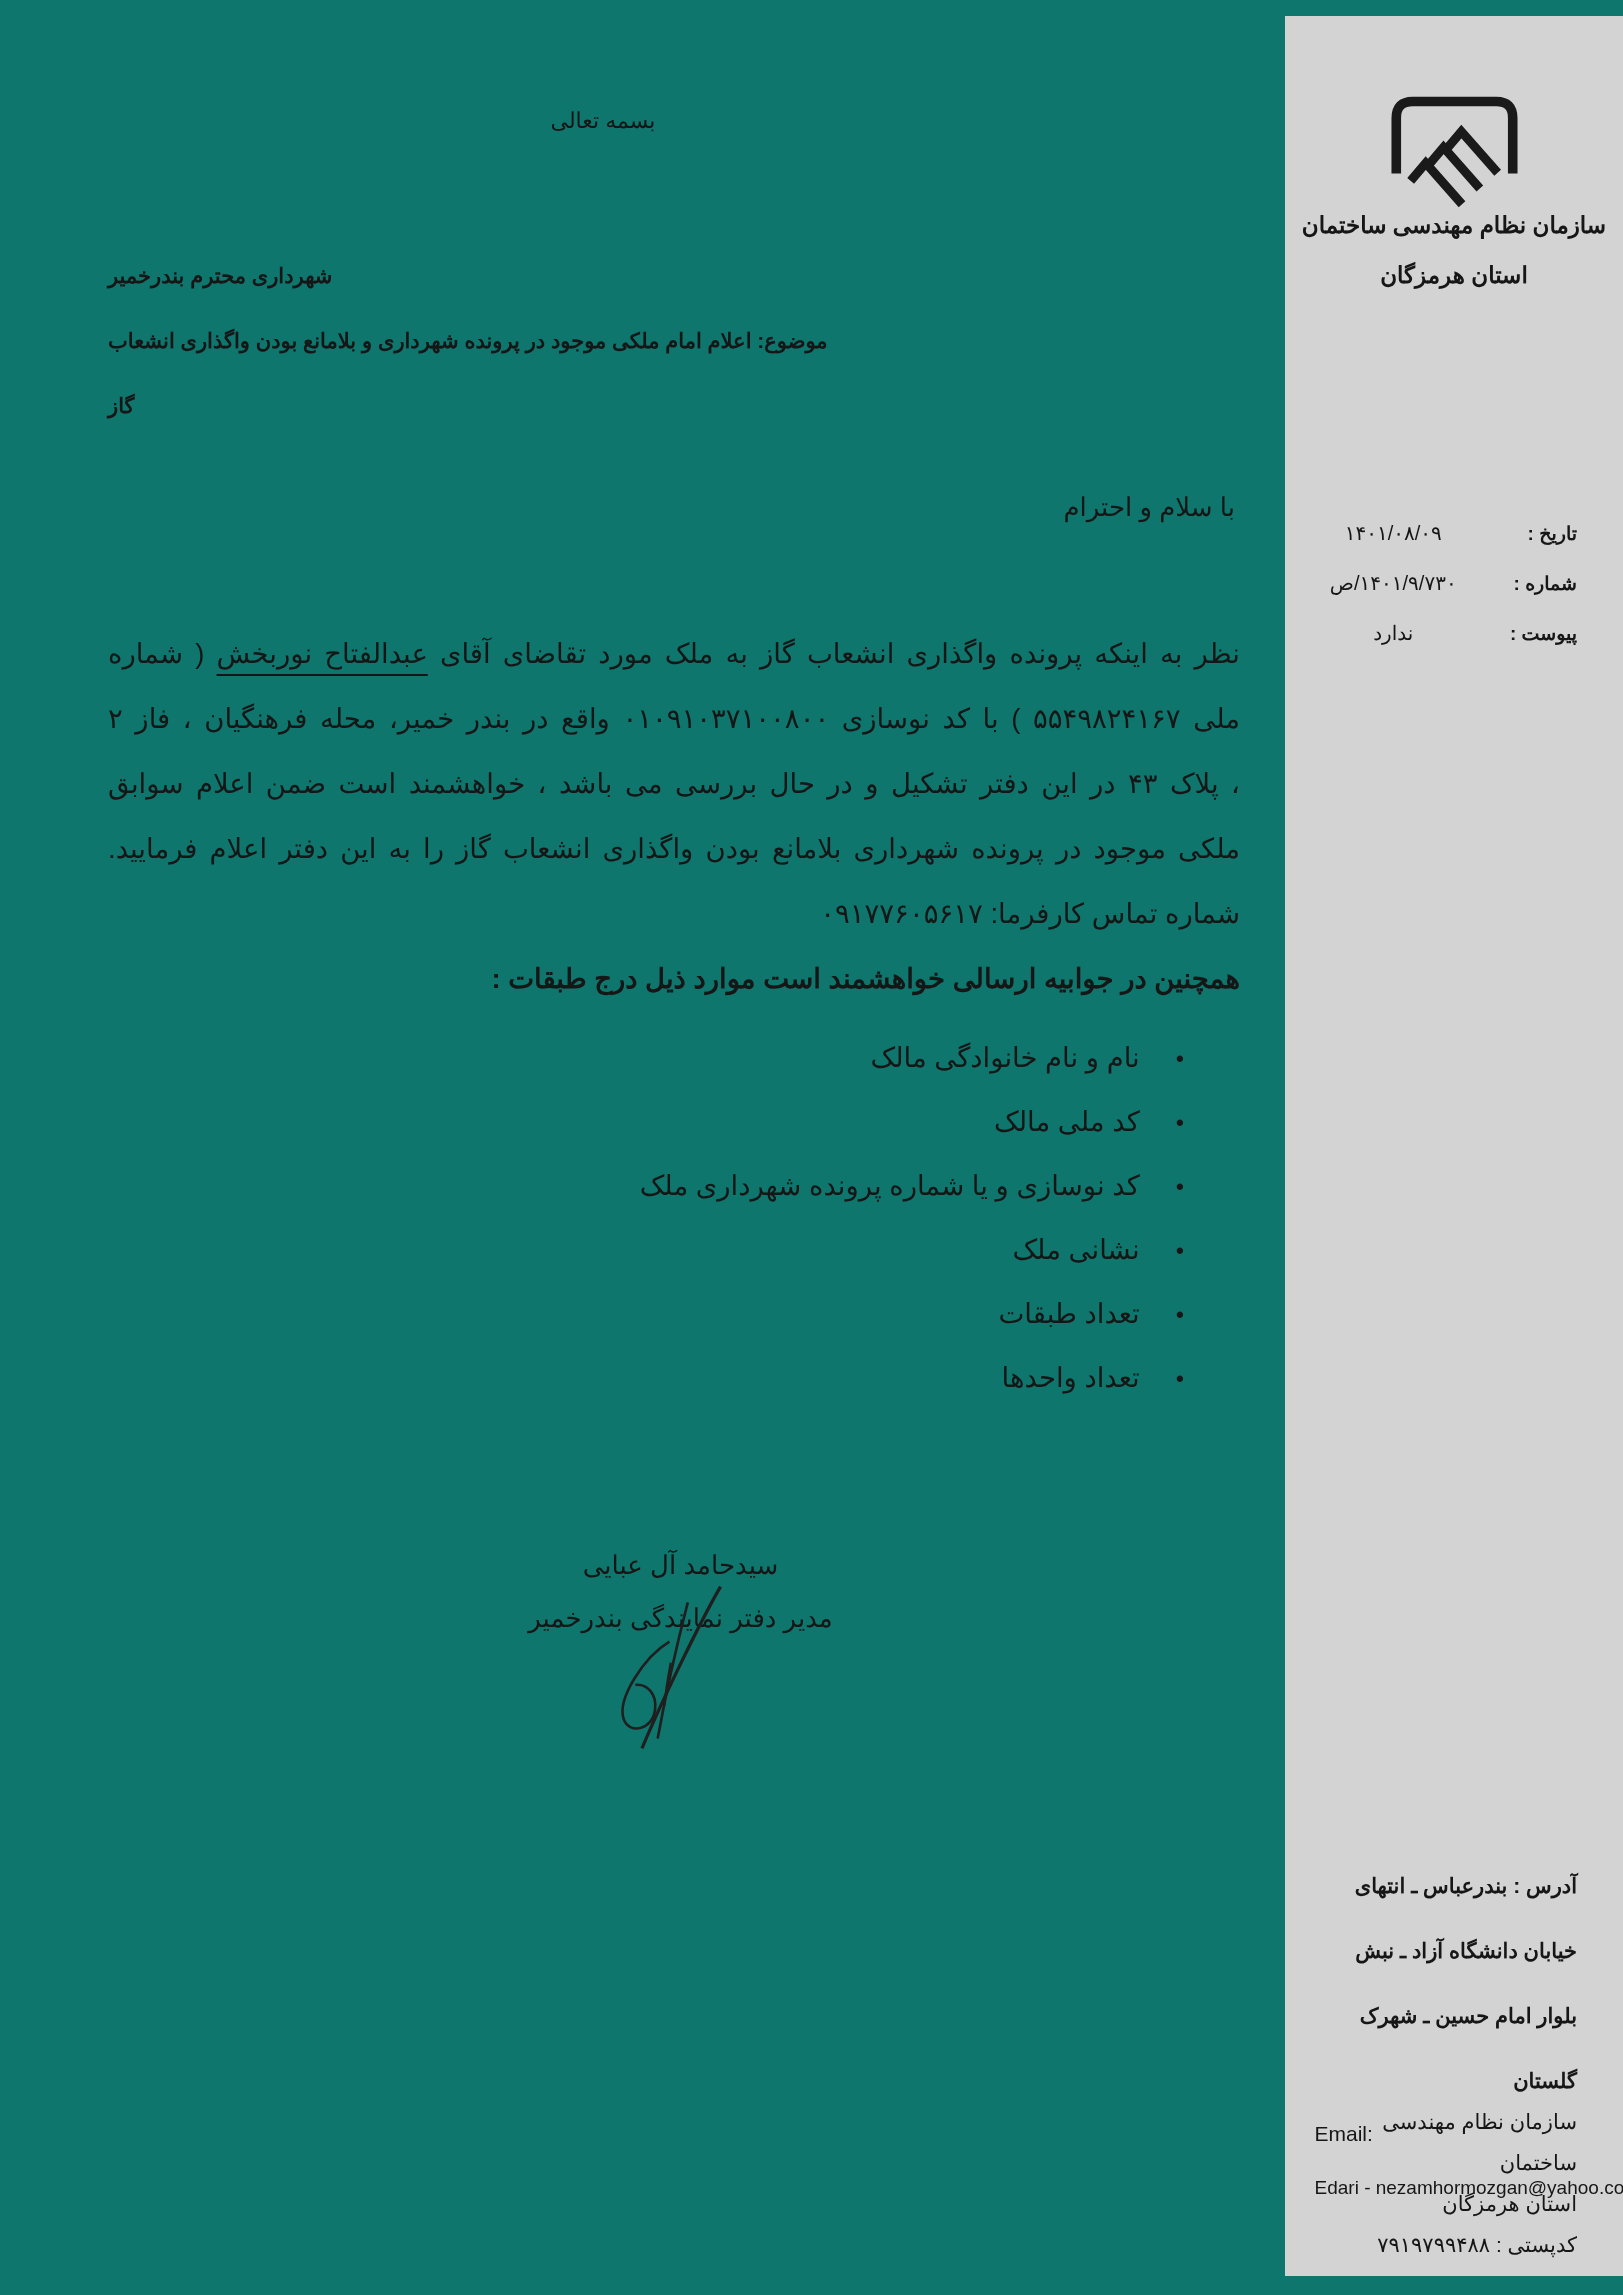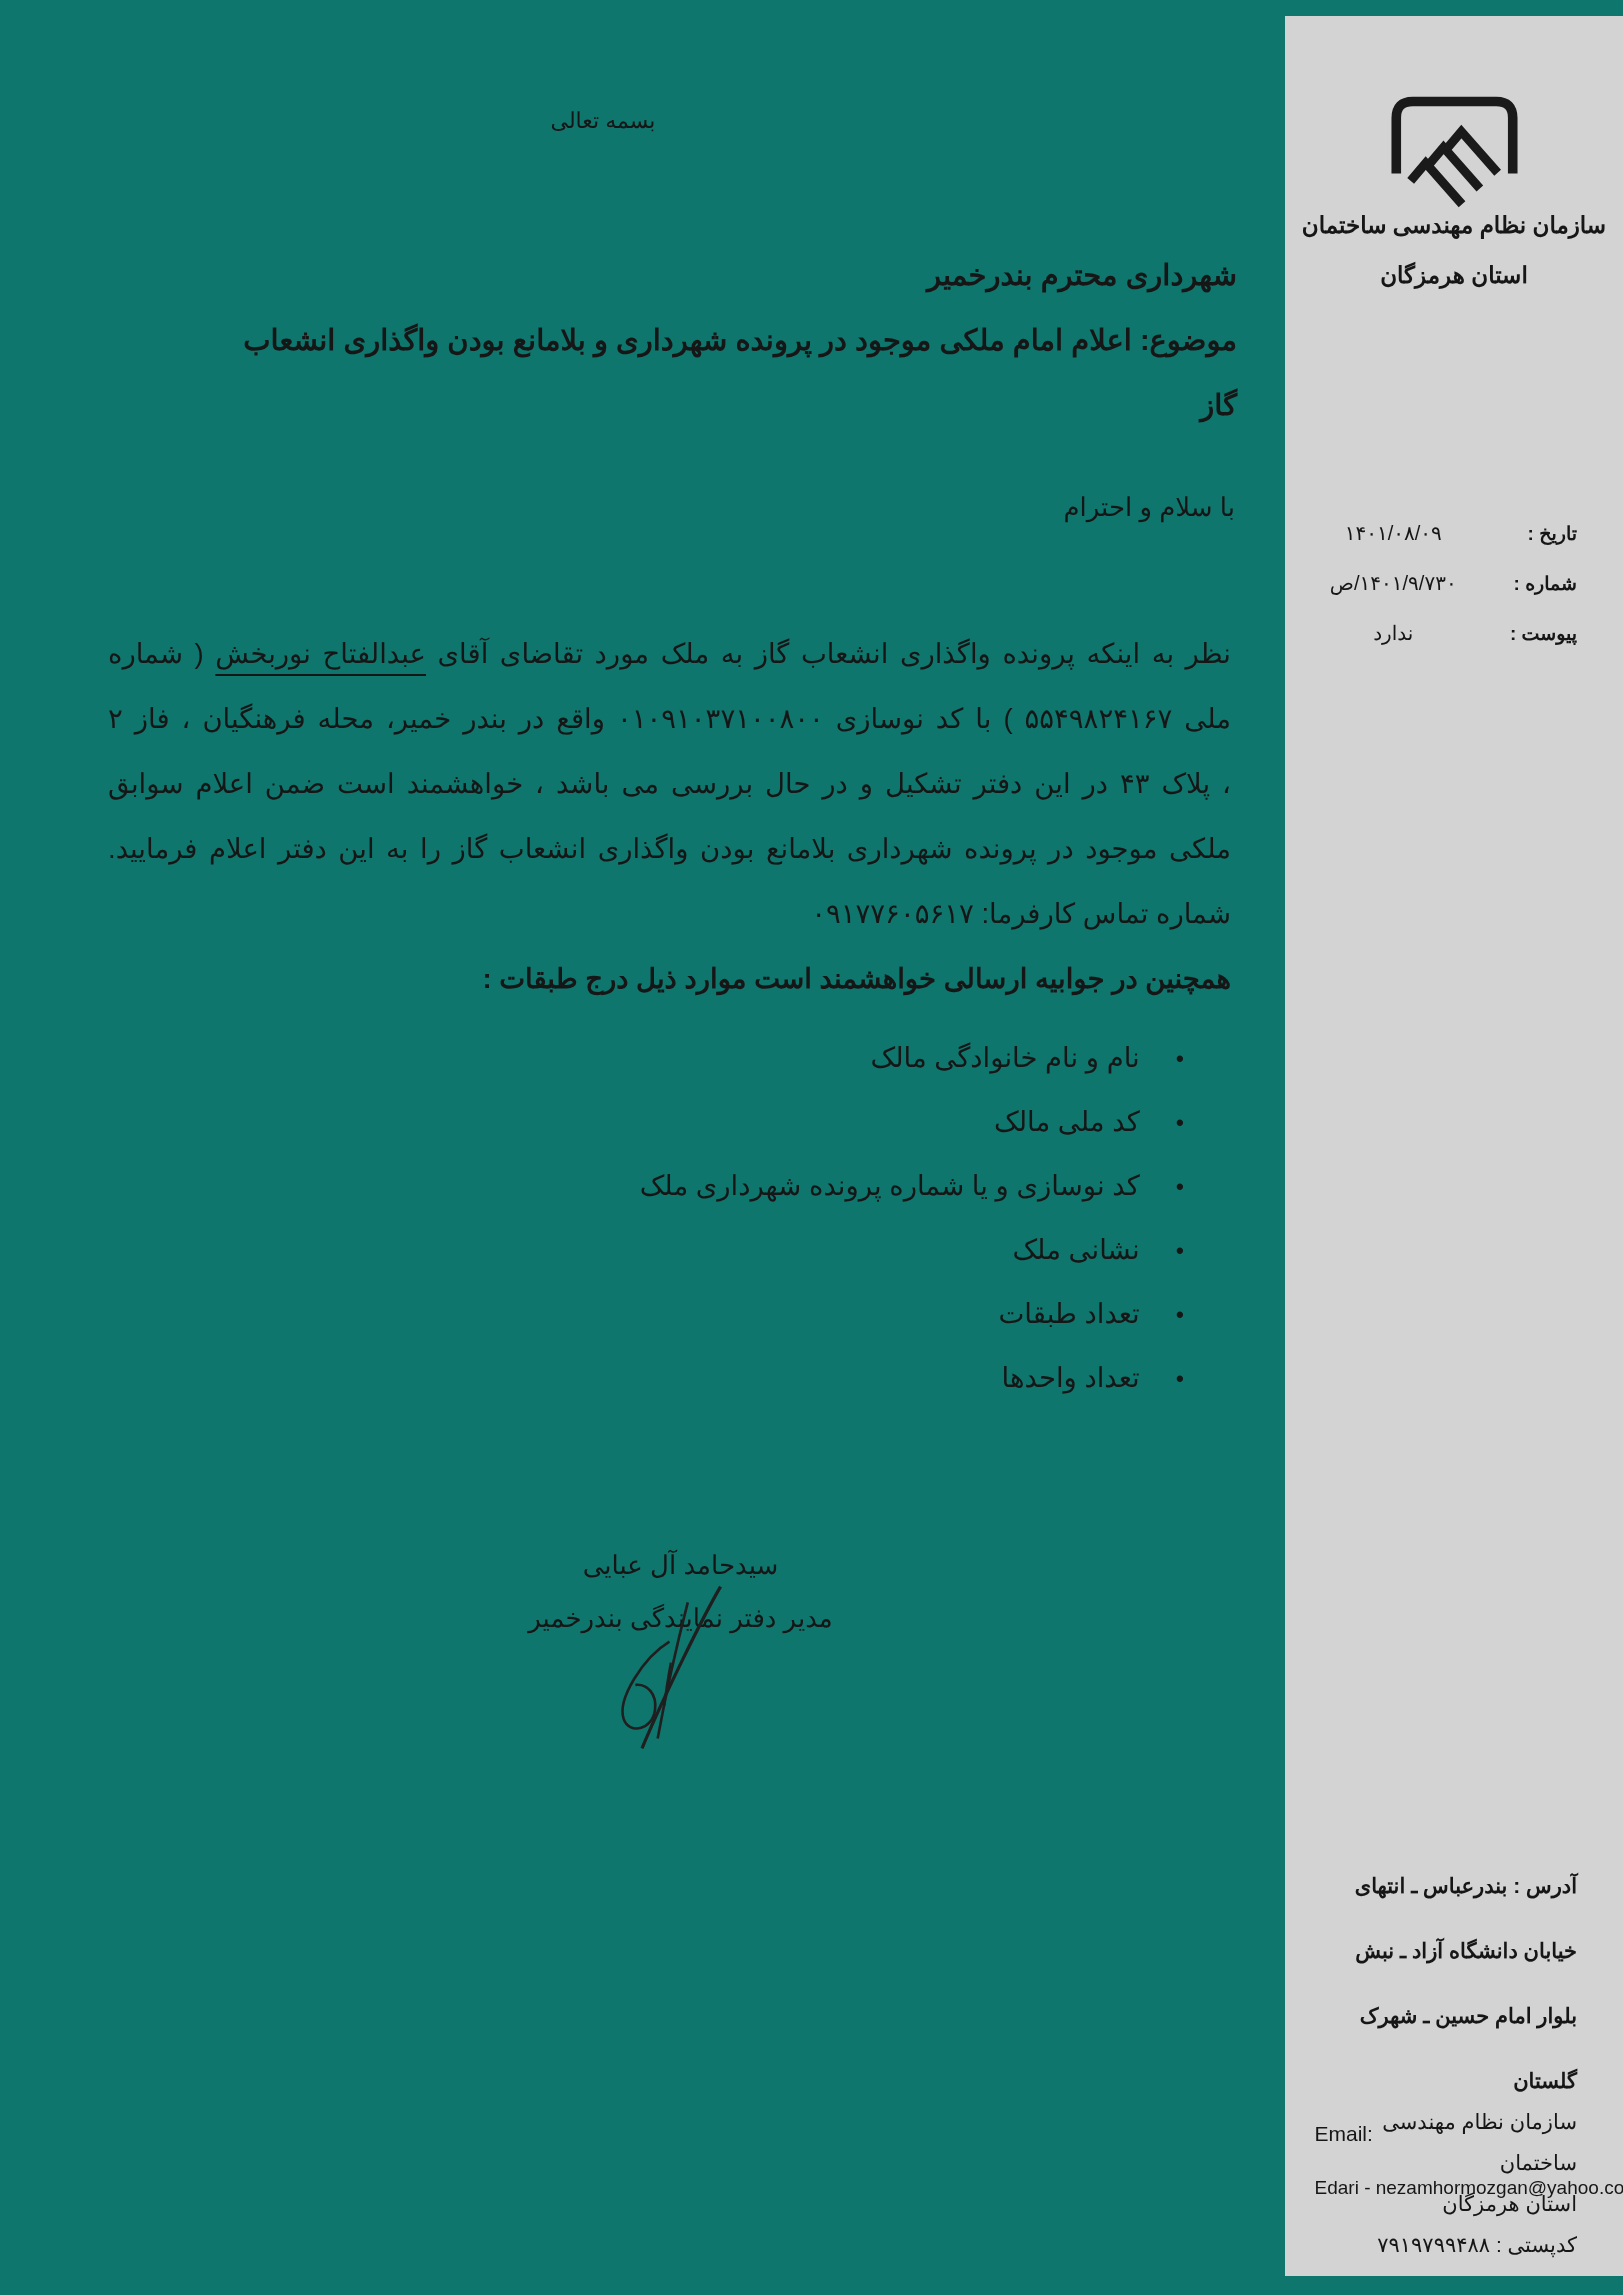--- a/index.html
+++ b/index.html
@@ -29,23 +29,23 @@
   .address{position:absolute;top:1825px;left:0;width:100%;direction:rtl;
     text-align:right;padding:0 46px 0 26px;box-sizing:border-box;
     font-size:21px;line-height:41px;}
   .address .addr-bold{font-weight:bold;margin-top:24px;}
   .email-label{position:absolute;top:2106px;left:29.5px;font-size:21px;direction:ltr;}
   .email-value{position:absolute;top:2161px;left:29.5px;font-size:19px;direction:ltr;white-space:nowrap;}
   
   .bismillah{position:absolute;top:108px;left:505px;width:196px;text-align:center;
     font-size:22px;direction:rtl;}
   .title-block{position:absolute;top:243px;left:108px;right:386px;direction:rtl;
-    text-align:right;font-size:29px;font-weight:bold;line-height:65px;}
+    text-align:left;font-size:21px;font-weight:bold;line-height:65px;}
   .greeting{position:absolute;top:492px;right:388px;direction:rtl;font-size:26px;}
-  .body-block{position:absolute;top:621px;left:108px;right:392px;direction:rtl;
+  .body-block{position:absolute;top:621px;left:108px;right:383px;direction:rtl;
     font-size:27.5px;line-height:65px;text-align:right;}
   .body-line{height:65px;}
   .just{text-align:justify;text-align-last:justify;}
   .owner-name{text-decoration:underline;text-decoration-thickness:2px;text-underline-offset:10.5px;}
   .request-line{font-weight:bold;}
   .bullets{position:absolute;top:1041px;right:439px;direction:rtl;list-style:none;margin:0;padding:0;}
   .bullets li{display:flex;direction:rtl;align-items:baseline;gap:36px;
     font-size:27.5px;margin-bottom:31px;}
   .bullet-marker{font-size:23.6px;line-height:1;}
   .signature-block{position:absolute;top:1550px;left:504px;width:353px;

